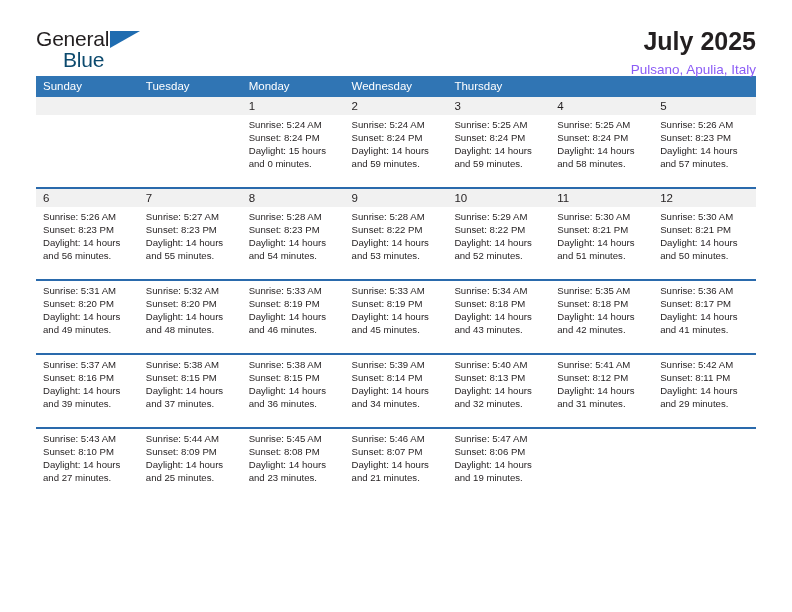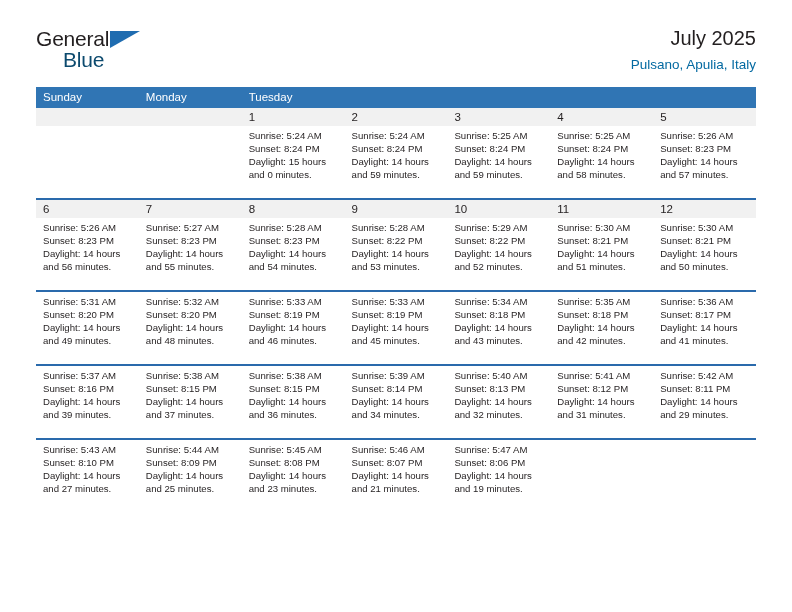--- a/index.html
+++ b/index.html
@@ -62,36 +62,36 @@
     font-size: 21px;
     letter-spacing: -0.2px;
     color: #0c4a6e;
     line-height: 1;
   }
   .title-block {
     text-align: right;
     flex: 0 0 auto;
   }
   .month-title {
-    font-size: 20px;
+    font-size: 25px;
     color: #231f20;
     line-height: 1.05;
-    font-weight: normal;
+    font-weight: bold;
     margin: 0;
   }
   .location {
     font-size: 13.5px;
-    color: #0369a1;
+    color: #8b5cf6;
     margin-top: 9px;
     line-height: 1.1;
   }
 
   
   .calendar {
-    margin-top: 19px;
+    margin-top: 8px;
     width: 720px;
   }
   .weekday-row {
     display: grid;
     grid-template-columns: repeat(7, 1fr);
     background: #3075b4;
     height: 21px;
   }
   .weekday {
     color: #ffffff;
@@ -154,22 +154,24 @@
     <div class="title-block">
       <h1 class="month-title">July 2025</h1>
       <div class="location">Pulsano, Apulia, Italy</div>
     </div>
 
   </div>
 
   <div class="calendar">
     <div class="weekday-row" id="weekday-row">
         <div class="weekday">Sunday</div>
+        <div class="weekday">Tuesday</div>
         <div class="weekday">Monday</div>
-        <div class="weekday">Tuesday</div>
+        <div class="weekday">Wednesday</div>
+        <div class="weekday">Thursday</div>
       </div>
     <div id="weeks-container">
         <div class="week-row">
           <div class="daynum-band">
             <div class="daynum"></div>
             <div class="daynum"></div>
             <div class="daynum">1</div>
             <div class="daynum">2</div>
             <div class="daynum">3</div>
             <div class="daynum">4</div>

